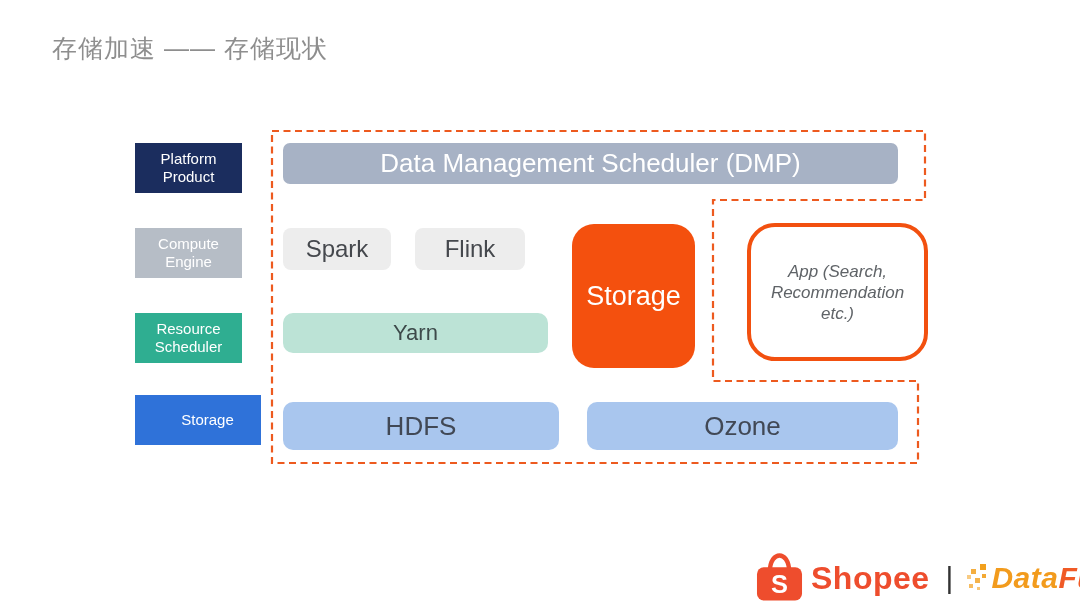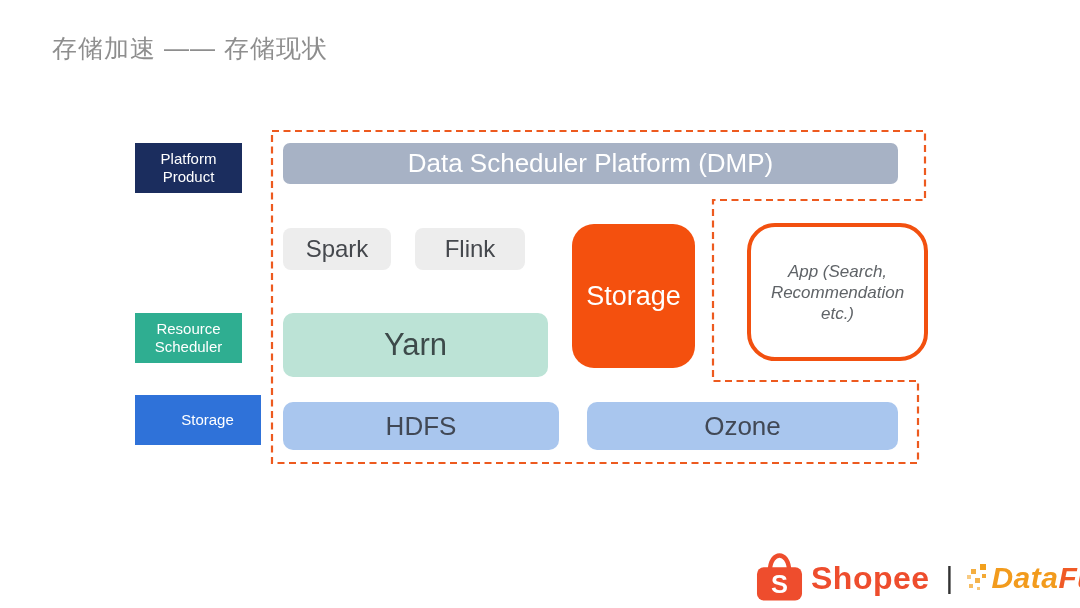--- a/index.html
+++ b/index.html
@@ -73,23 +73,23 @@
     left: 415px; top: 228px; width: 110px; height: 42px;
     background: #EDEDED; border-radius: 8px;
     color: #45484D; font-size: 24px;
   }
   #box-presto {
     left: 572px; top: 224px; width: 123px; height: 144px;
     background: #F4500E; border-radius: 22px;
     color: #ffffff; font-size: 27px;
   }
   #box-yarn {
-    left: 283px; top: 313px; width: 265px; height: 64px;
+    left: 283px; top: 313px; width: 265px; height: 40px;
     background: #BCE3D6; border-radius: 10px;
-    color: #3D4A4A; font-size: 31px;
+    color: #3D4A4A; font-size: 22px;
   }
   #box-hdfs {
     left: 283px; top: 402px; width: 276px; height: 48px;
     background: #A9C6EE; border-radius: 10px;
     color: #414855; font-size: 26px;
   }
   #box-ozone {
     left: 587px; top: 402px; width: 311px; height: 48px;
     background: #A9C6EE; border-radius: 10px;
     color: #414855; font-size: 26px;
@@ -141,33 +141,37 @@
 <body>
 
 <div class="slide">
 
   <div class="page-title">存储加速 —— 存储现状</div>
 
   <div class="row-label" id="label-platform">
     <span>Platform</span>
     <span>Product</span>
   </div>
+  <div class="row-label" id="label-compute">
+    <span>Compute</span>
+    <span>Engine</span>
+  </div>
   <div class="row-label" id="label-resource">
     <span>Resource</span>
     <span>Scheduler</span>
   </div>
   <div class="row-label" id="label-storage">
     <span>Storage</span>
   </div>
 
   <svg class="boundary-svg" viewBox="0 0 1080 608" xmlns="http://www.w3.org/2000/svg">
     <path d="M272,131 H925 V200 H713 V381 H918 V463 H272 Z" fill="none" stroke="#ED5A1F" stroke-width="2.2" stroke-dasharray="7 4.5"></path>
   </svg>
 
-  <div class="box" id="box-dmp">Data Scheduler Platform (DMP)</div>
+  <div class="box" id="box-dmp">Data Management Scheduler (DMP)</div>
   <div class="box" id="box-spark">Spark</div>
   <div class="box" id="box-flink">Flink</div>
   <div class="box" id="box-presto">Storage</div>
   <div class="box" id="box-yarn">Yarn</div>
   <div class="box" id="box-hdfs">HDFS</div>
   <div class="box" id="box-ozone">Ozone</div>
 
   <div class="box" id="box-app">
     <span>App (Search,</span>
     <span>Recommendation</span>

